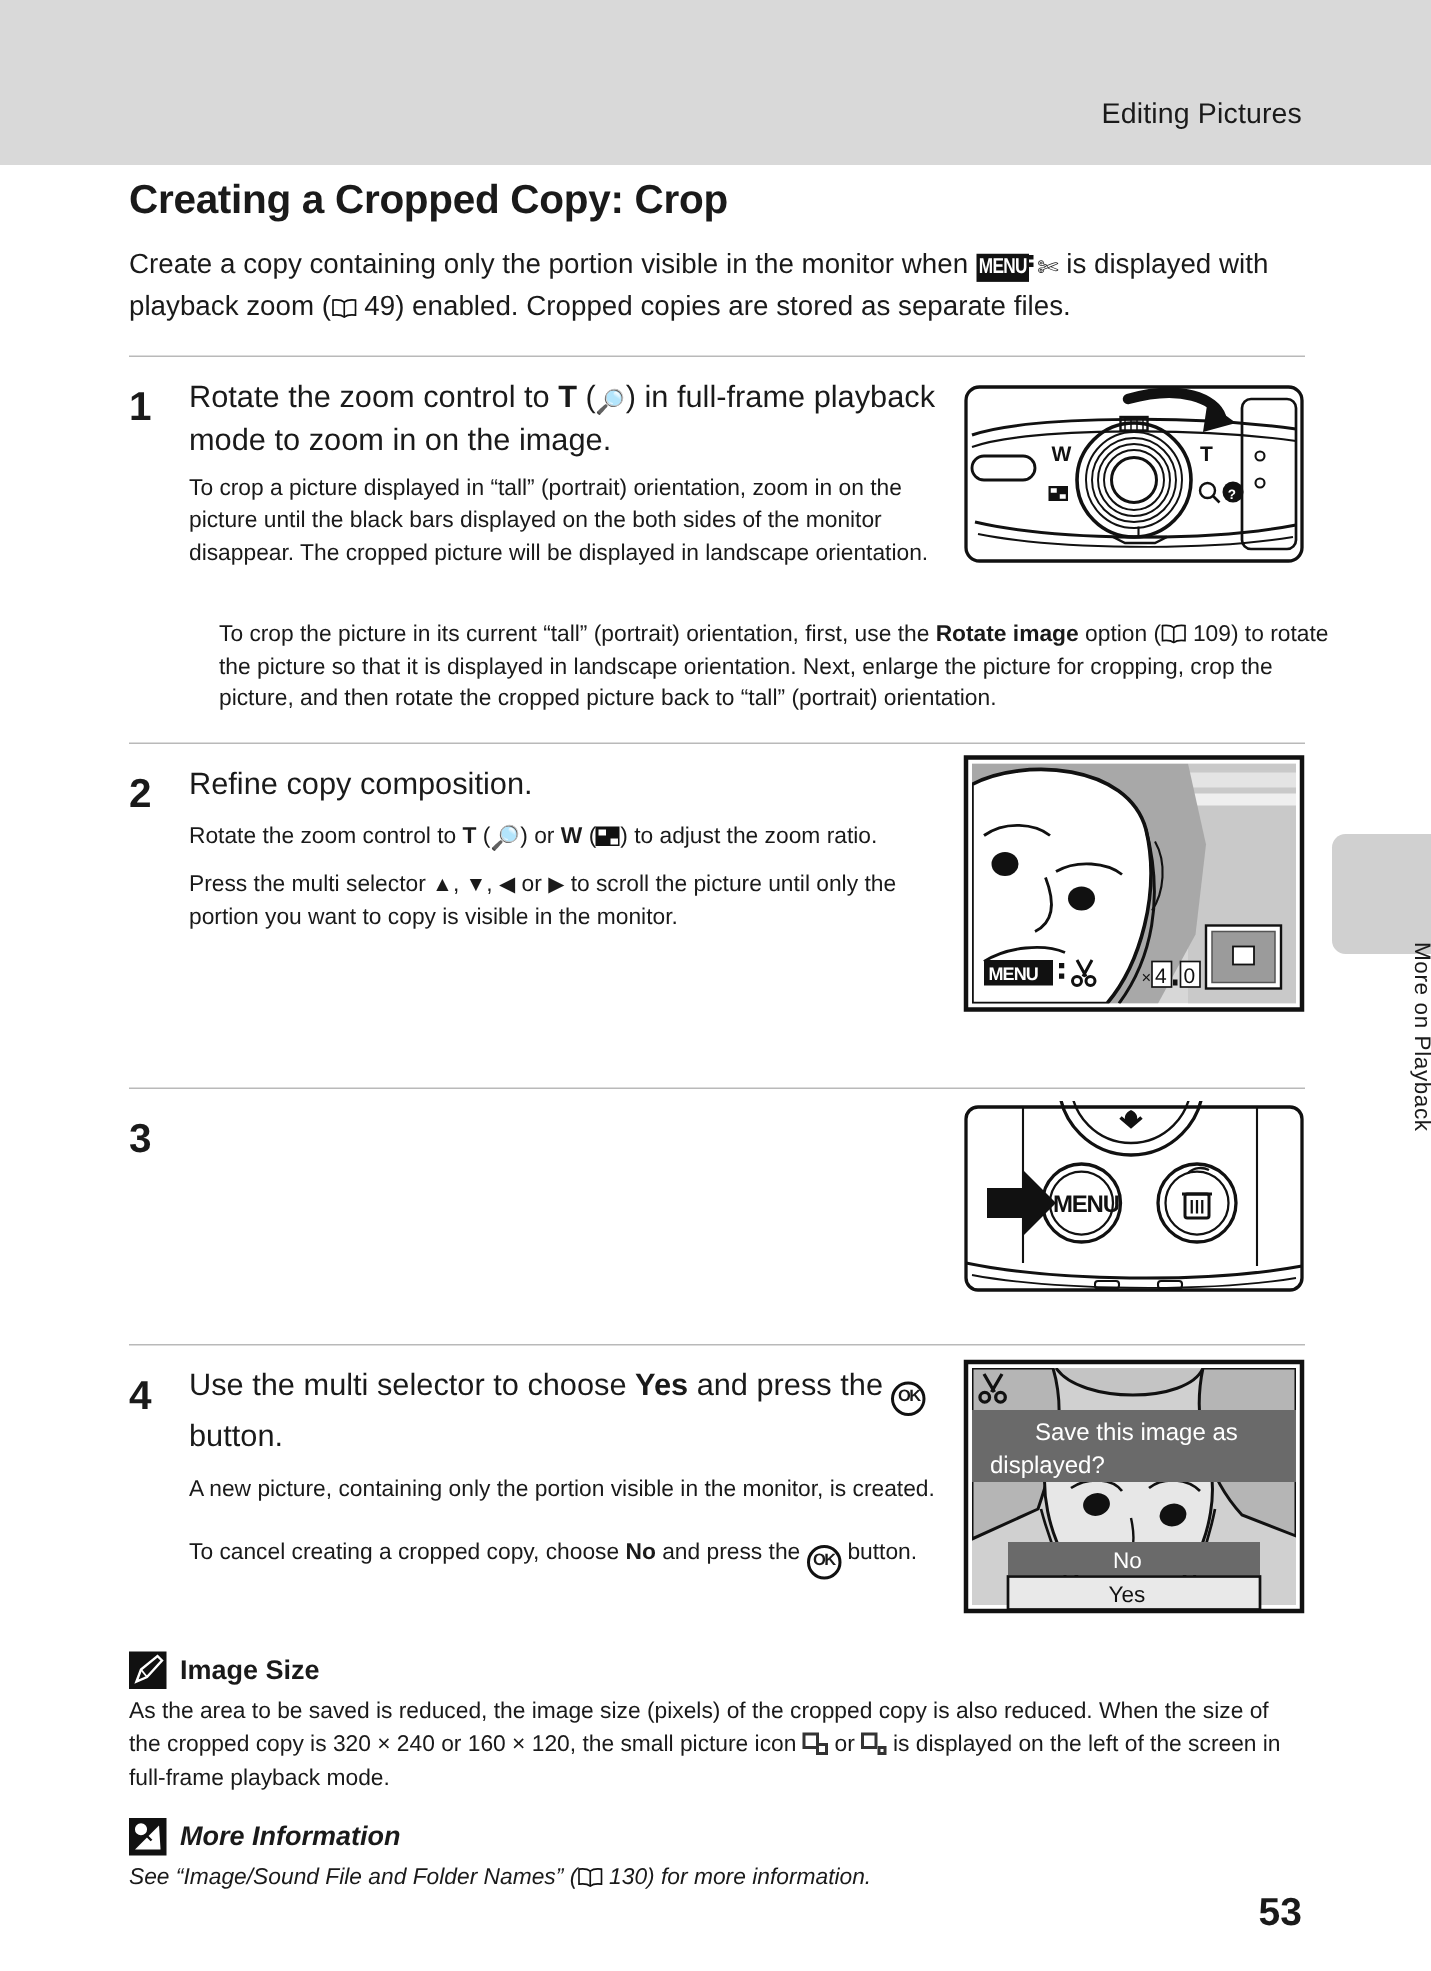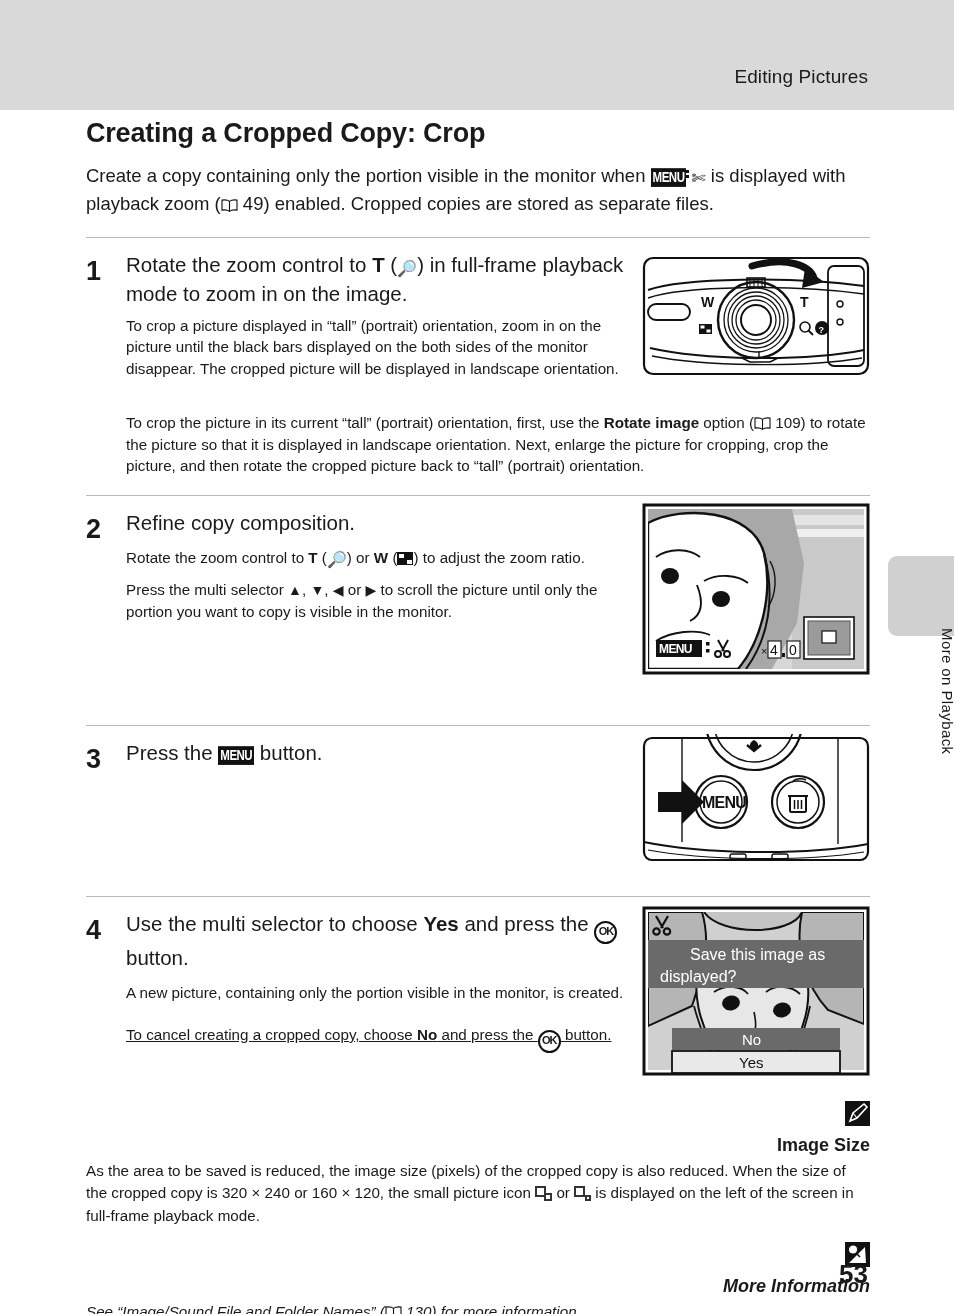--- a/index.html
+++ b/index.html
@@ -215,24 +215,23 @@
     width: 8px; height: 8px;
     border: 2px solid #333;
     background: #fff;
     box-sizing: border-box;
   }
   .icon-smallpic.v2 .sml { width: 6px; height: 6px; }
 
   
   .note-head {
     display: flex;
-    align-items: flex-end;
+    align-items: center;
     gap: 9px;
     margin-bottom: 4px;
-    flex-direction: column;
   }
   .note-badge {
     width: 25px; height: 25px;
     background: #111;
     position: relative;
     flex: 0 0 25px;
   }
   .note-badge svg { position:absolute; left:0; top:0; }
   .note-title {
     font-size: 18px;
@@ -320,21 +319,21 @@
         <text x="176.5" y="80.5" font-family="Liberation Sans, sans-serif" font-size="9" font-weight="bold" fill="#fff">?</text>
         <circle cx="198" cy="52" r="3" fill="none" stroke="#111" stroke-width="1.4"></circle>
         <circle cx="198" cy="70" r="3" fill="none" stroke="#111" stroke-width="1.4"></circle>
         <path d="M110 14 C 146 4, 168 14, 172 26" fill="none" stroke="#111" stroke-width="7" stroke-linecap="round"></path>
         <path d="M163 16 L 182 30 L 160 36 Z" fill="#111"></path>
         <path d="M100 106 L 108 110 L 128 110 L 136 106 Z" fill="none" stroke="#111" stroke-width="1.6"></path>
         <line x1="117" y1="99" x2="117" y2="106" stroke="#111" stroke-width="1.4"></line>
       </svg>
     </div>
   </div>
-  <div style="margin-top:-96px; margin-left:40px; width:745px;">
+  <div style="margin-top:-96px; margin-left:60px; width:745px;">
     <p class="step-detail wide">
       <span>To crop the picture in its current “tall” (portrait) orientation, first, use the </span><b>Rotate image</b><span> option (</span><span class="icon-book"><svg width="17" height="13" viewBox="0 0 17 13">
             <path d="M8.5 2.4C6.8 1 3.9 0.7 1 1.1v10c2.9-.4 5.8-.1 7.5 1.3 1.7-1.4 4.6-1.7 7.5-1.3v-10c-2.9-.4-5.8-.1-7.5 1.3z" fill="none" stroke="#111" stroke-width="1.1"></path>
             <line x1="8.5" y1="2.4" x2="8.5" y2="12.4" stroke="#111" stroke-width="1.1"></line>
           </svg></span> <span>109</span><span>) to rotate the picture so that it is displayed in landscape orientation. Next, enlarge the picture for cropping, crop the picture, and then rotate the cropped picture back to “tall” (portrait) orientation.</span>
     </p>
   </div>
 
   <hr class="rule" style="margin-top:18px;">
 
@@ -397,25 +396,20 @@
           <rect x="180" y="128" width="14" height="12" fill="#fff" stroke="#111" stroke-width="1.2"></rect>
         </g>
       </svg>
     </div>
   </div>
 
   <hr class="rule" style="margin-top:18px;">
 
   <div class="step" style="padding-top:11px; min-height:141px;">
     <div class="step-num">3</div>
-    <div class="step-body">
-      <div class="step-title">
-        <span>Press the </span><span class="icon-menu">MENU</span><span> button.</span>
-      </div>
-    </div>
     <div class="step-figure" style="left:556px; top:8px;">
       
       <svg width="228" height="133" viewBox="0 0 228 133">
         <rect x="2" y="4" width="224" height="122" rx="8" fill="#ffffff" stroke="#111" stroke-width="2.2"></rect>
         <path d="M2 108 C 60 120, 160 122, 226 110" fill="none" stroke="#111" stroke-width="2"></path>
         <path d="M6 116 C 60 126, 160 128, 222 118" fill="none" stroke="#111" stroke-width="1.2"></path>
         <line x1="40" y1="4" x2="40" y2="108" stroke="#111" stroke-width="1.4"></line>
         <line x1="196" y1="4" x2="196" y2="110" stroke="#111" stroke-width="1.4"></line>
         <circle cx="112" cy="-12" r="48" fill="none" stroke="#111" stroke-width="2.2"></circle>
         <circle cx="112" cy="-12" r="40" fill="none" stroke="#111" stroke-width="1.6"></circle>
@@ -445,21 +439,21 @@
 
   <hr class="rule" style="margin-top:18px;">
 
   <div class="step" style="padding-top:11px; min-height:185px;">
     <div class="step-num">4</div>
     <div class="step-body">
       <div class="step-title">
         <span>Use the multi selector to choose </span><b>Yes</b><span> and press the </span><span class="icon-ok">OK</span><span> button.</span>
       </div>
       <p class="step-detail" style="margin-top:10px;">A new picture, containing only the portion visible in the monitor, is created.</p>
-      <p class="step-detail" style="margin-top:20px;text-decoration:underline;">
+      <p class="step-detail" style="margin-top:20px;">
         <span>To cancel creating a cropped copy, choose </span><b>No</b><span> and press the </span><span class="icon-ok">OK</span><span> button.</span>
       </p>
     </div>
     <div class="step-figure" style="left:556px; top:9px;text-decoration:underline;">
       
       <svg width="228" height="170" viewBox="0 0 228 170">
         <rect x="2" y="2" width="224" height="166" fill="#ffffff" stroke="#111" stroke-width="3"></rect>
         <clipPath id="dclip">
             <rect x="6" y="6" width="216" height="158"></rect>
           </clipPath>

